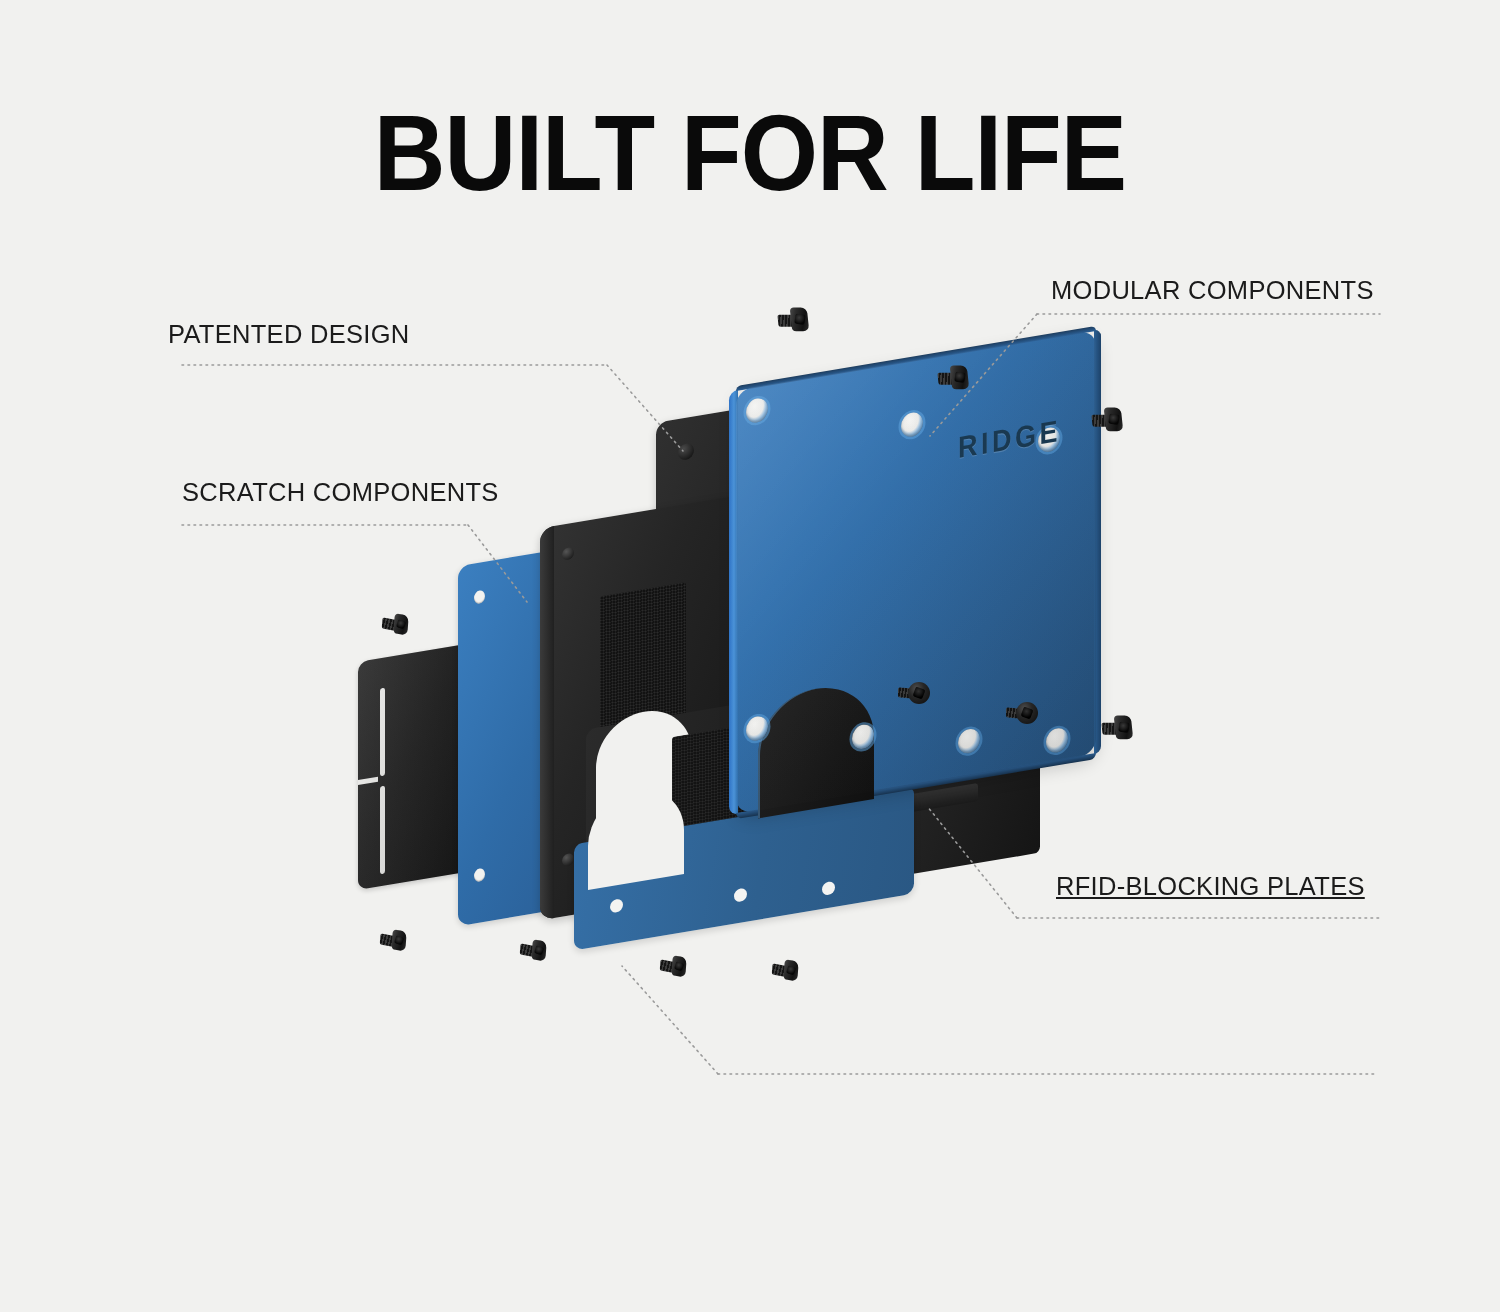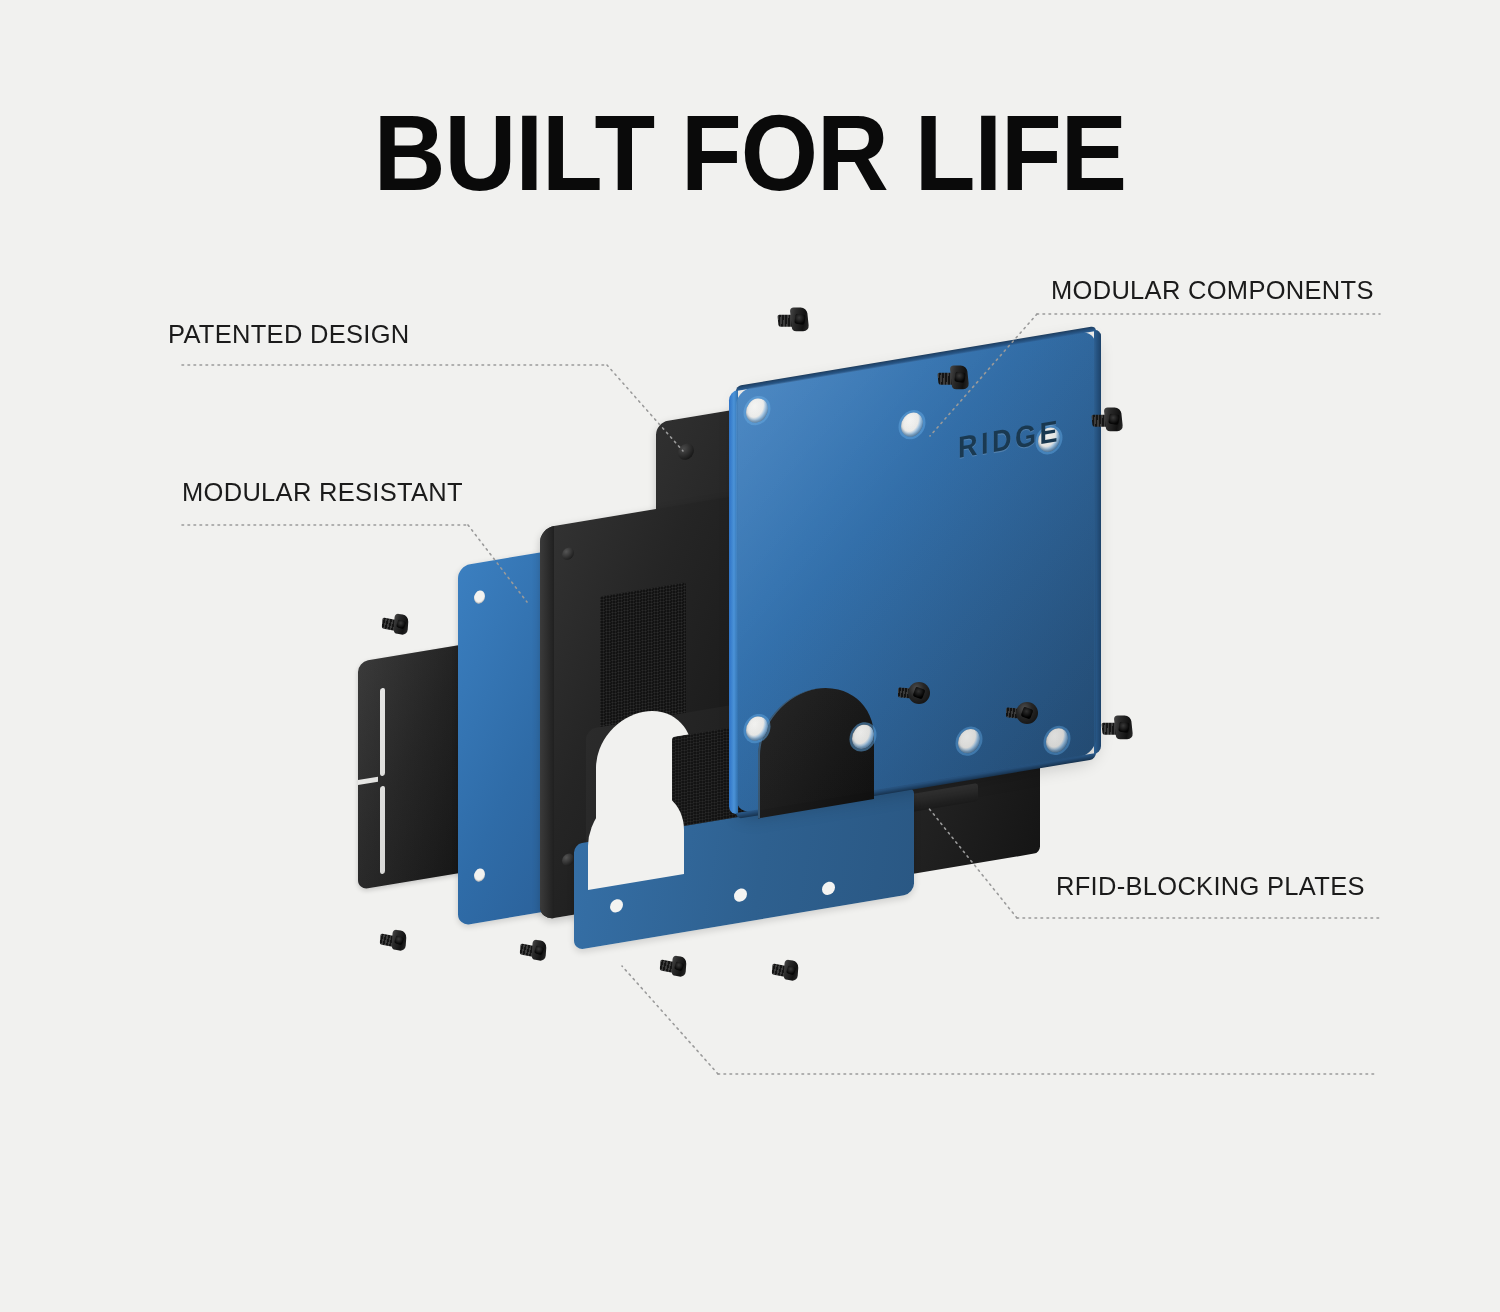--- a/index.html
+++ b/index.html
@@ -34,21 +34,21 @@
     font-family:"Liberation Sans","DejaVu Sans",sans-serif;
     font-weight:400;
     font-size:25.5px;
     letter-spacing:0.3px;
     color:#1b1b1b;
     white-space:nowrap;
   }
   .lbl-modular{left:1044px;top:276px;margin-left:7px;}
   .lbl-patented{left:168px;top:320px;}
   .lbl-scratch{left:182px;top:478px;}
-  .lbl-rfid{left:1056px;top:872px;}
+  .lbl-rfid{left:1056px;top:872px;text-decoration:underline;}
   .lbl-cash{left:882px;top:1030px;}
 
   
   #leaders{position:absolute;left:0;top:0;width:1500px;height:1312px;pointer-events:none;}
   .leader{
     fill:none;stroke:#9a9a9a;stroke-width:1.6;
     stroke-dasharray:1.6 4.4;stroke-linecap:round;
   }
 
   
@@ -441,16 +441,16 @@
 
     <path class="leader" d="M1017,918 L1380,918"></path>
     <path class="leader" d="M1017,918 L927,806"></path>
 
     <path class="leader" d="M718,1074 L1377,1074"></path>
     <path class="leader" d="M718,1074 L622,966"></path>
   </svg>
 
   <div class="label lbl-modular">MODULAR COMPONENTS</div>
   <div class="label lbl-patented">PATENTED DESIGN</div>
-  <div class="label lbl-scratch">MODULAR RESISTANT</div>
+  <div class="label lbl-scratch">SCRATCH COMPONENTS</div>
   <div class="label lbl-rfid">RFID-BLOCKING PLATES</div>
 
 </div>
 
 </body></html>

